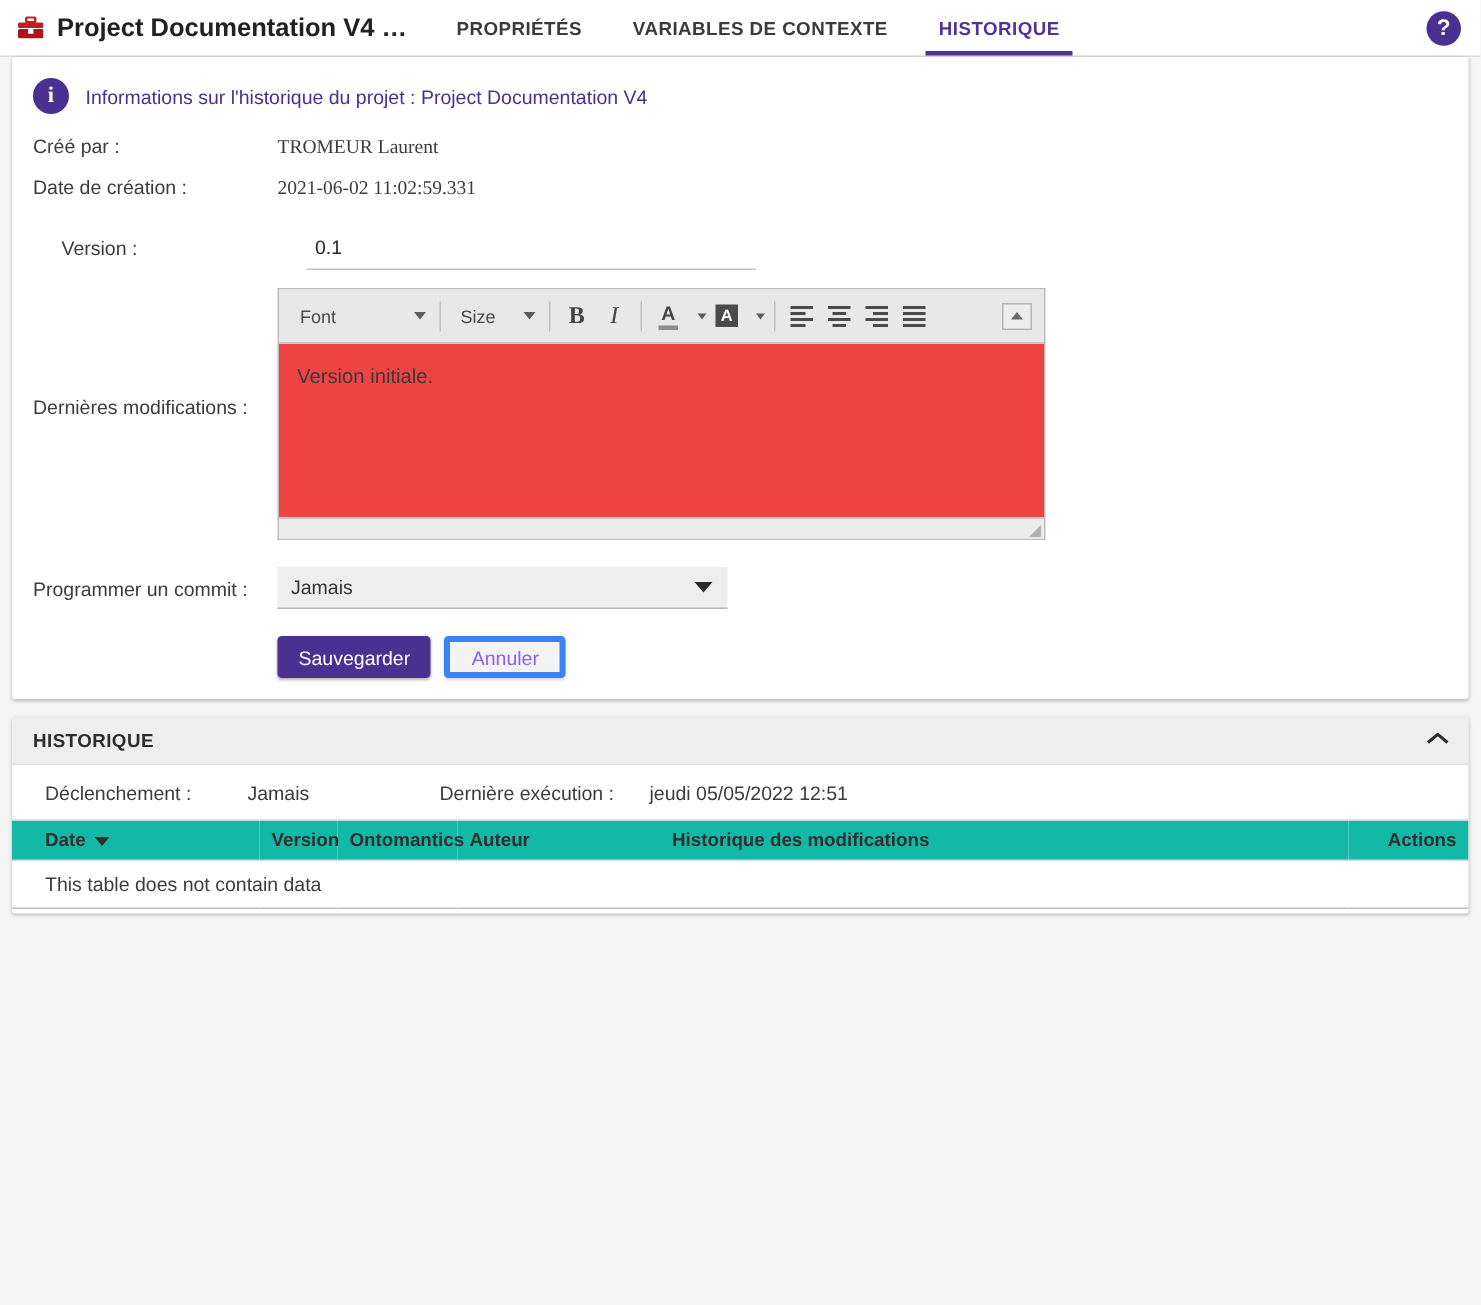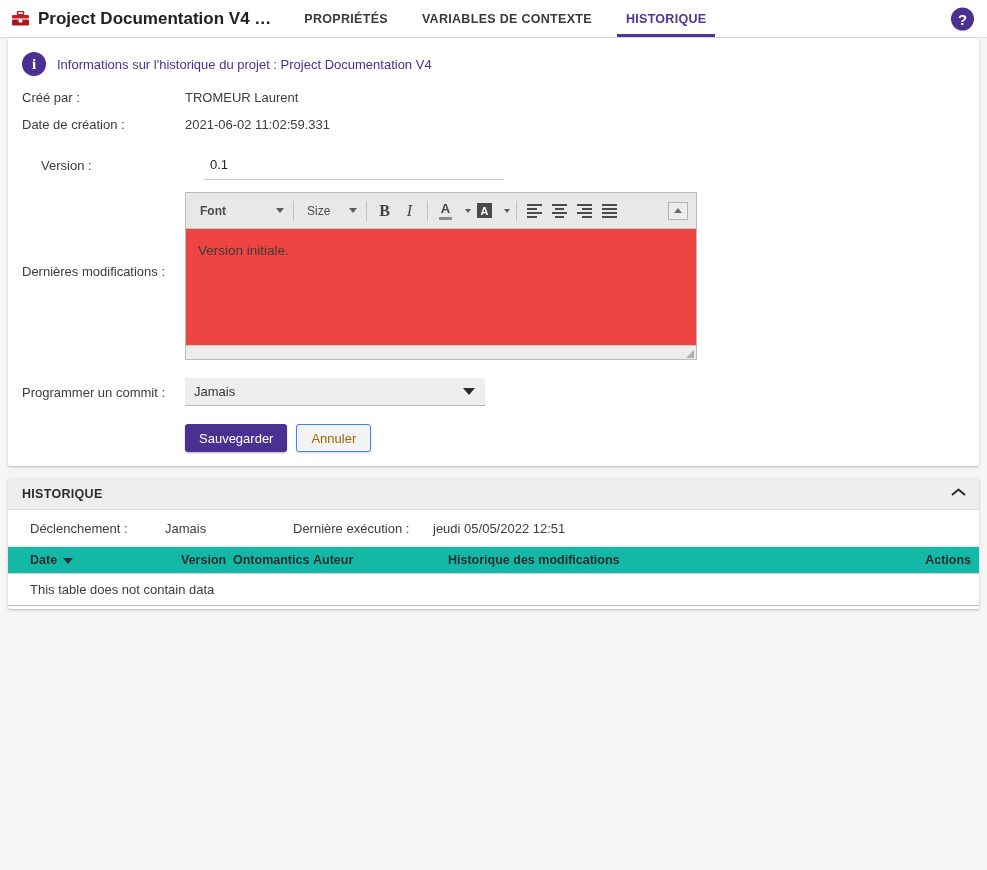--- a/index.html
+++ b/index.html
@@ -136,20 +136,21 @@
     width: 163px;
     flex: 0 0 163px;
     font-size: 13px;
     color: #3c3c3c;
     padding-top: 4px;
   }
   .fvalue {
     font-size: 13px;
     color: #3c3c3c;
     padding-top: 4px;
+    font-family: Liberation Serif, serif;
   }
   .row-created   { height: 27px; }
   .row-date      { height: 28px; }
 
   .version-row { align-items: center; height: 36px; margin-top: 6px; padding-left: 33px;}
   .version-input {
     width: 300px;
     height: 30px;
     box-sizing: border-box;
     border: none;
@@ -186,21 +187,21 @@
   .tb-select {
     display: flex;
     align-items: center;
     height: 23px;
     padding: 0 4px 0 8px;
     font-size: 12px;
     color: #4a4a4a;
     cursor: pointer;
     user-select: none;
   }
-  .tb-select.font { width: 84px; justify-content: space-between; font-weight: bold;}
+  .tb-select.font { width: 84px; justify-content: space-between;}
   .tb-select.size { width: 50px; justify-content: space-between;}
   .caret {
     width: 0; height: 0;
     border-left: 4px solid transparent;
     border-right: 4px solid transparent;
     border-top: 5px solid #5c5c5c;
     margin-left: 6px;
   }
   .caret.sm {
     border-left-width: 3px;
@@ -359,22 +360,22 @@
     align-items: center;
     justify-content: center;
   }
   .btn-primary {
     background: #4a3091;
     color: #ffffff;
     box-shadow: 0 1px 2px rgba(0,0,0,.3);
   }
   .btn-secondary {
     background: #f4f4f4;
-    color: #a16207;
-    border: 1px solid #3b82f6;
+    color: #8b5cf6;
+    border: 4px solid #3b82f6;
     box-shadow: 0 1px 2px rgba(0,0,0,.16);
   }
 
   
   .history-card {
     margin-top: 12px;
     overflow: hidden;
   }
   .history-header {
     background: #eeeeee;

